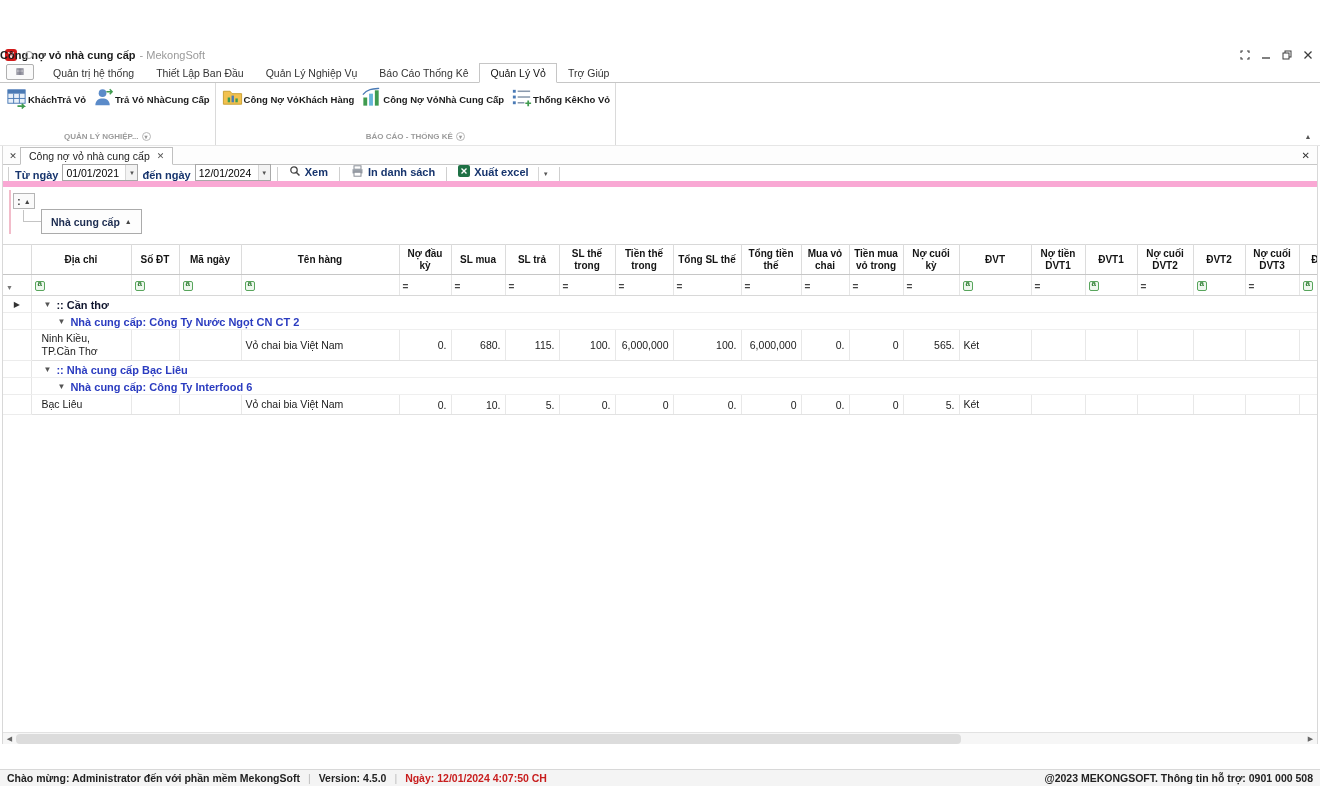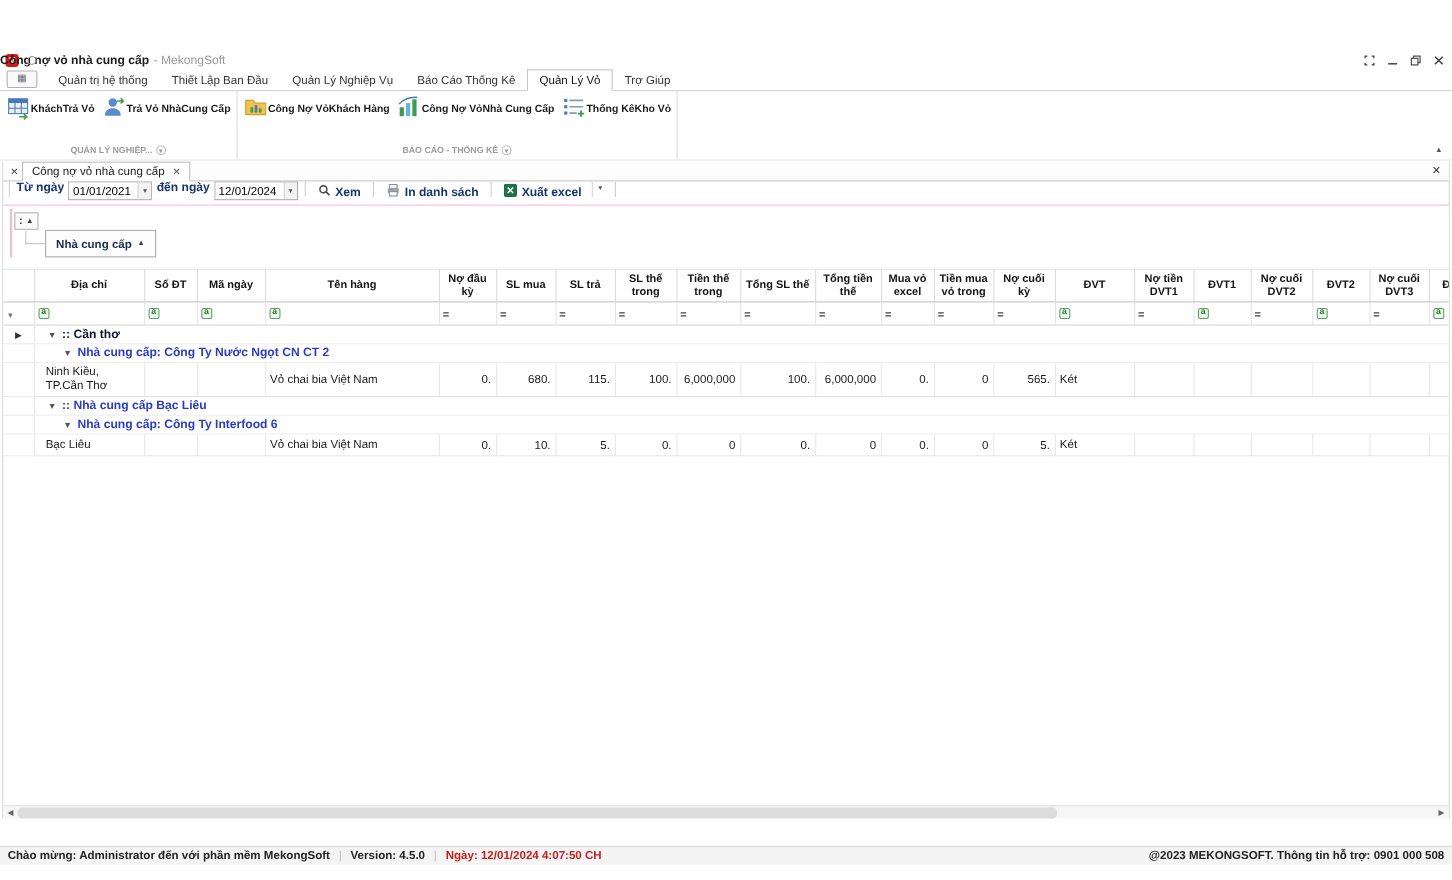--- a/index.html
+++ b/index.html
@@ -45,21 +45,21 @@
   .panel{height:598px;margin:0 2px;border-left:1px solid #d8d8d8;border-right:1px solid #d8d8d8;
     display:flex;flex-direction:column;flex:none;background:#fff}
 
   .tabstrip{height:19px;display:flex;align-items:flex-end;border-bottom:1px solid #c8c8c8;padding:0 3px;flex:none;background:#fdfdfd}
   .ts-x{font-size:9px;color:#444;width:14px;text-align:center;padding-bottom:3px}
   .doc-tab{display:flex;align-items:center;gap:7px;font-size:10.5px;color:#222;background:#fff;
     border:1px solid #c0c0c0;border-bottom-color:#fff;padding:2px 8px;margin-bottom:-1px;height:18px;white-space:nowrap}
   .doc-tab .x{font-size:9px;color:#555}
   .ts-right{margin-left:auto;font-size:10px;color:#333;padding:0 4px 3px 0}
 
-  .toolbar{height:22px;display:flex;align-items:flex-start;border-bottom:1px solid #f9a8d4;padding:0 3px;gap:4px;
+  .toolbar{height:22px;display:flex;align-items:flex-end;border-bottom:6px solid #f9a8d4;padding:0 3px;gap:4px;
     font-size:11px;flex:none}
   .tb-grip,.tb-sep{width:0;border-left:1px solid #cfcfcf;height:14px;margin:0 2px}
   .tb-label{color:#17356e;font-weight:bold;white-space:nowrap}
   .date-field{display:flex;align-items:stretch;border:1px solid #a9a9a9;height:17px;background:#fff}
   .date-field input{border:none;width:62px;font-size:10.5px;padding:0 3px;font-family:inherit;color:#000;outline:none}
   .date-drop{width:12px;border-left:1px solid #d6d6d6;display:flex;align-items:center;justify-content:center;
     font-size:6px;color:#555;background:#f3f3f3}
   .tb-btn{display:flex;align-items:center;gap:4px;color:#17356e;font-weight:bold;padding:2px 5px;white-space:nowrap}
   .excel-drop{font-size:6px;color:#555;padding:0 4px;border-left:1px solid #d6d6d6;height:14px;display:flex;align-items:center}
 
@@ -335,21 +335,21 @@
               <th>Số ĐT</th>
               <th>Mã ngày</th>
               <th>Tên hàng</th>
               <th>Nợ đầu kỳ</th>
               <th>SL mua</th>
               <th>SL trả</th>
               <th>SL thế trong</th>
               <th>Tiền thế trong</th>
               <th>Tổng SL thế</th>
               <th>Tổng tiền thế</th>
-              <th>Mua vỏ excel</th>
+              <th>Mua vỏ chai</th>
               <th>Tiền mua vỏ trong</th>
               <th>Nợ cuối kỳ</th>
               <th>ĐVT</th>
               <th>Nợ tiền DVT1</th>
               <th>ĐVT1</th>
               <th>Nợ cuối DVT2</th>
               <th>ĐVT2</th>
               <th>Nợ cuối DVT3</th>
               <th>ĐVT3</th>
             </tr>

